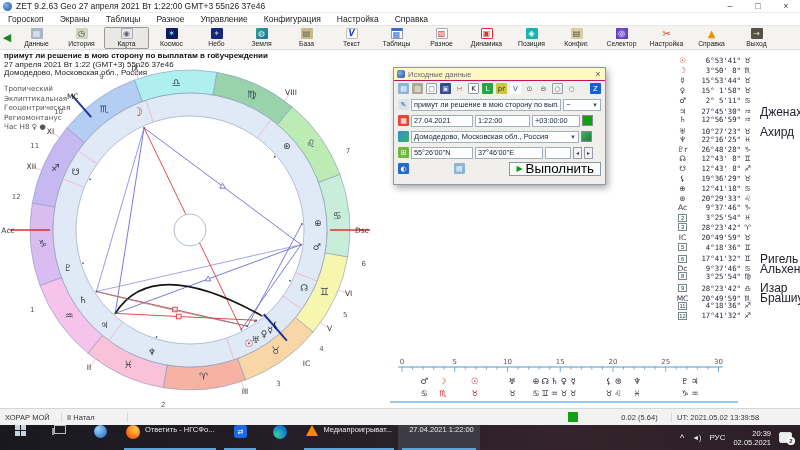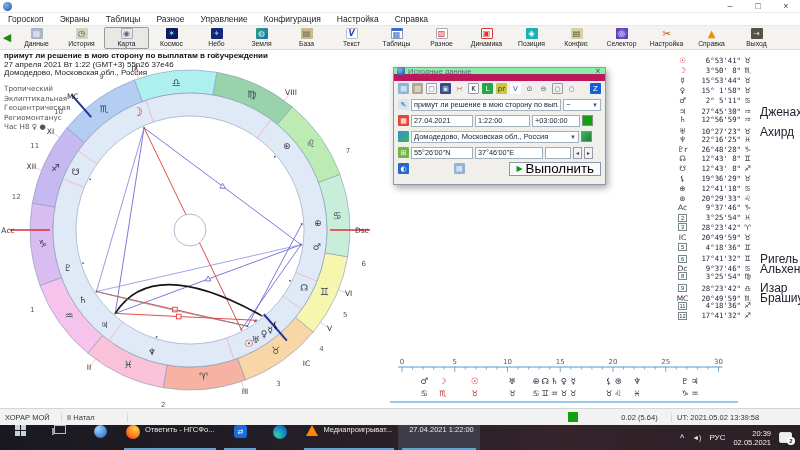--- a/index.html
+++ b/index.html
@@ -48,21 +48,21 @@
 .dt{position:absolute;left:4px;top:60px;font-size:8px}
 .pl{position:absolute;left:4px;top:68px;font-size:8px}
 .settings{position:absolute;left:4px;top:84px;font-size:7.2px;color:#555;line-height:9.5px;
   font-family:"DejaVu Sans",sans-serif}
 
 #wheel{position:absolute;left:0;top:46px}
 #wheel text{font-family:"DejaVu Sans",sans-serif}
 
 .dialog{position:absolute;left:393px;top:67px;width:213px;height:118px;background:#f0efec;
   border:1px solid #8a98a8;box-shadow:2px 3px 7px rgba(0,0,0,.35);z-index:6;font-size:7.5px}
-.dlg-title{height:13px;display:flex;align-items:center;background:#86efac;border-bottom:7px solid #be185d}
+.dlg-title{height:13px;display:flex;align-items:center;background:#fef9c3;border-bottom:1px solid #be185d}
 .dlg-title .t{color:#667;margin-left:3px}
 .dlg-ic{width:8px;height:8px;margin-left:3px;border-radius:2px;
   background:radial-gradient(circle at 35% 35%,#7fb3e8,#1c4f9c)}
 .dlg-close{margin-left:auto;width:14px;text-align:center;color:#555;font-size:9px}
 .dlg-tools{height:15px;display:flex;align-items:center;gap:3px;padding:0 4px;position:relative}
 .dtool{width:11px;height:11px;display:flex;align-items:center;justify-content:center;
   font-size:7px;border-radius:1px;font-family:"DejaVu Sans",sans-serif}
 .dtool.brd{border:1px solid #99a}
 .dtool.z-right{position:absolute;right:4px}
 .drow{height:15px;display:flex;align-items:center;gap:2px;padding:0 4px;margin-top:1px}
@@ -126,20 +126,21 @@
 .notif b{position:absolute;right:-4px;bottom:-3px;width:8px;height:8px;border-radius:50%;
   background:#fff;color:#222;font-size:6px;display:flex;align-items:center;justify-content:center}
 </style>
 </head>
 <body>
 
 <div class="screen">
 
   <div class="titlebar">
     <span class="app-ic"></span>
+    <span>ZET 9.2.63 Geo   27 апреля 2021  Вт   1:22:00 GMT+3 55n26  37e46</span>
     <div class="win-controls">
       <span>–</span>
       <span>□</span>
       <span>×</span>
     </div>
   </div>
 
   <div class="menubar" id="menubar">
       <span>Гороскоп</span>
       <span>Экраны</span>

